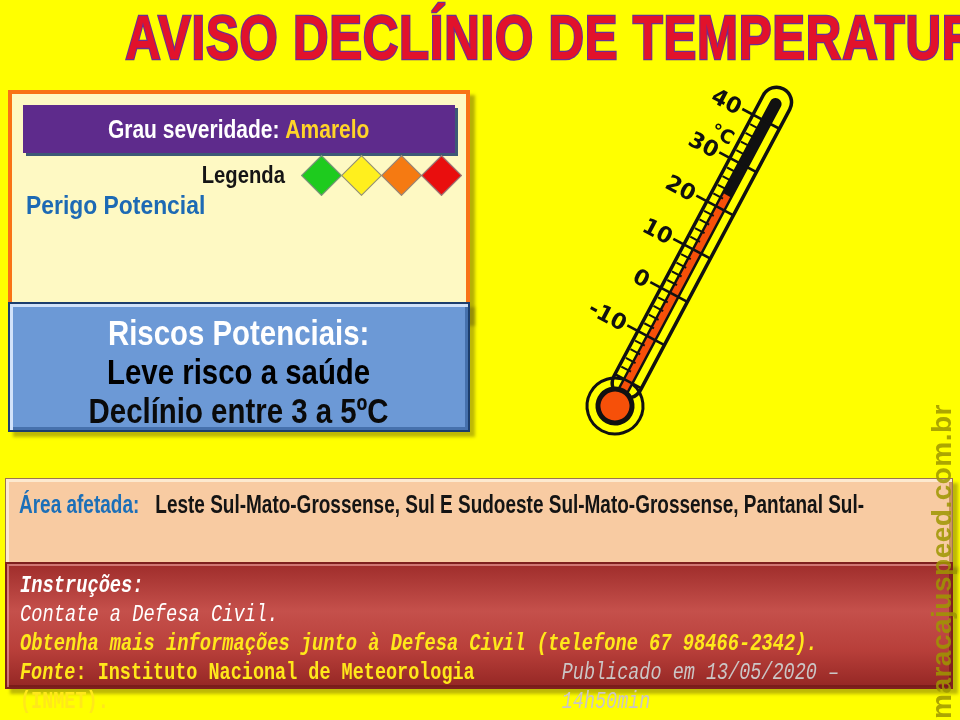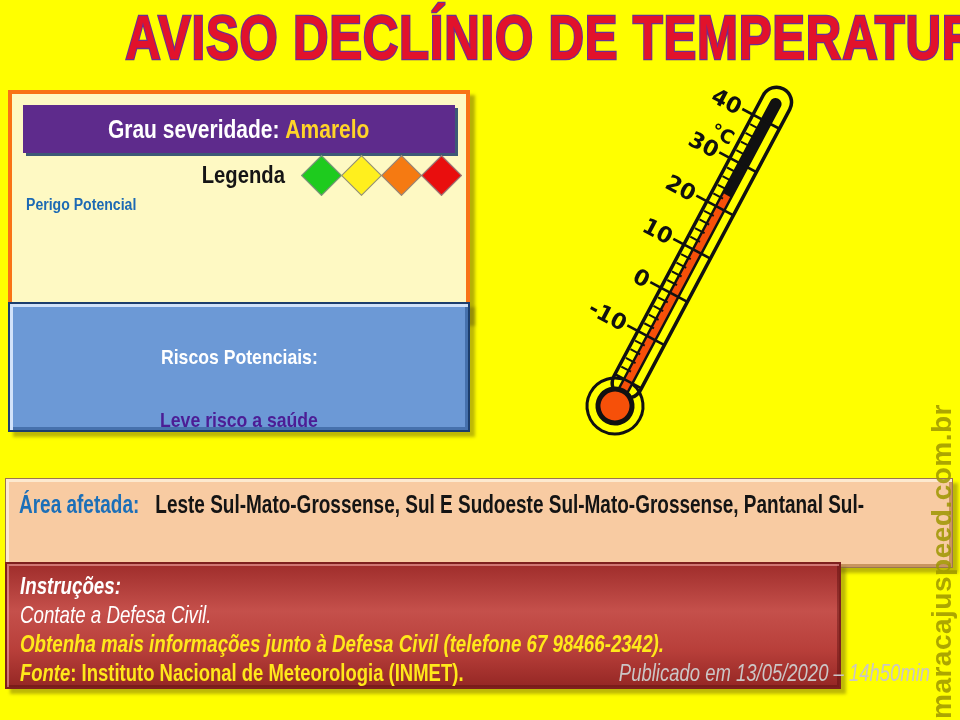--- a/index.html
+++ b/index.html
@@ -23,56 +23,56 @@
     background:#5E2B8C;box-shadow:3px 3px 0 #3E5876;
     text-align:center;line-height:48px;}
   .sev-header .inner{display:inline-block;white-space:nowrap;transform:scaleX(0.84);transform-origin:center;
     font-size:25px;font-weight:bold;color:#FFFFFF;}
   .sev-value{color:#FFD428;margin-left:7px;}
   .legend-row{position:absolute;top:67px;right:10px;display:flex;align-items:center;gap:11px;}
   .legend-label{font-size:23px;font-weight:bold;color:#151515;margin-right:5px;
     display:inline-block;transform:scaleX(0.88);}
   .diamond{width:29px;height:29px;display:inline-block;transform:rotate(45deg);
     border:1.5px solid #8A8A8A;box-sizing:border-box;}
-  .sev-lines{position:absolute;left:14px;top:96px;font-size:16px;color:#1D6AB4;line-height:30px;}
+  .sev-lines{position:absolute;left:14px;top:96px;font-size:26px;color:#1D6AB4;line-height:30px;}
   .condL{display:inline-block;white-space:nowrap;transform:scaleX(0.88);transform-origin:left;}
   .danger-line{font-weight:bold;}
   .dlabel{display:inline-block;width:84px;}
 
   
   .risk-box{position:absolute;left:8px;top:302px;width:462px;height:130px;
     background:#6C99D6;border:2px solid #1C3E6E;box-sizing:border-box;
     box-shadow:inset 3px 3px 0 rgba(215,230,252,0.95),inset -3px -3px 0 rgba(40,80,140,0.55),5px 5px 3px rgba(110,100,10,0.45);
     text-align:center;padding-top:9px;}
-  .risk-box .rl{display:block;font-size:21px;font-weight:bold;line-height:39px;margin-top:24px;}
+  .risk-box .rl{display:block;font-size:35px;font-weight:bold;line-height:39px;}
   .risk-box .rl span{display:inline-block;white-space:nowrap;transform:scaleX(0.84);transform-origin:center;}
   .risk-title{color:#FFFFFF;}
-  .risk-health{color:#4c1d95;}
+  .risk-health{color:#000000;}
   .risk-decline{color:#0A0A0A;}
 
   
   .thermo{position:absolute;left:552px;top:78px;}
   .thermo text{font-family:"DejaVu Sans",sans-serif;font-size:22px;font-weight:bold;fill:#111;text-anchor:end;}
   .thermo text.unit{font-size:19px;}
 
   
   .area-box{position:absolute;left:5px;top:478px;width:948px;height:90px;
     background:#F8CBA2;border:1px solid #9A7550;box-sizing:border-box;
     box-shadow:inset 3px 3px 0 #FDE9CF,inset -3px -3px 0 #C9955F,5px 5px 3px rgba(110,100,10,0.45);
     padding:10px 13px;font-size:26px;font-weight:bold;color:#141414;line-height:30px;}
   .area-line{display:block;}
   .area-line .scale{display:inline-block;white-space:nowrap;transform:scaleX(0.73);transform-origin:left;}
   .area-label{color:#1C6FB8;margin-right:22px;}
 
   
-  .red-box{position:absolute;left:5px;top:562px;width:836px;height:127px;
+  .red-box{position:absolute;left:5px;top:562px;width:948px;height:127px;
     background:linear-gradient(180deg,#9F2D2B 0%,#C5504B 38%,#B83F3A 70%,#952724 100%);
     border:2px solid #7E201E;box-sizing:border-box;
     box-shadow:inset 2px 2px 0 rgba(255,190,185,0.5),inset -2px -2px 0 rgba(80,10,10,0.4),5px 5px 3px rgba(110,100,10,0.45);
-    padding:7px 13px;font-size:24px;font-style:italic;color:#FFFFFF;line-height:29px;}
+    padding:7px 13px;font-size:24px;font-style:italic;color:#FFFFFF;line-height:29px;font-family:Liberation Mono, monospace;}
   .rline{display:block;white-space:nowrap;transform:scaleX(0.78);transform-origin:left;}
   .r-title{font-weight:bold;}
   .r-info{color:#FFE81A;font-weight:bold;}
   .rline4{display:flex;width:1190px;transform:scaleX(0.77);transform-origin:left;}
   .fonte-label{color:#FFE81A;font-weight:bold;}
   .fonte-rest{color:#FFE81A;font-weight:bold;font-style:normal;}
   .published{margin-left:auto;color:#CBC6C6;padding-right:8px;}
 
   
   .watermark{position:absolute;left:926px;top:719px;transform:rotate(-90deg);transform-origin:0 0;
@@ -102,20 +102,21 @@
       <span class="diamond" style="background: rgb(233, 14, 14);"></span>
     </div>
     <div class="sev-lines">
       <div class="danger-line"><span class="condL">Perigo Potencial</span></div>
     </div>
   </div>
 
   <div class="risk-box" style="background: rgb(108, 153, 214);">
     <span class="rl risk-title"><span>Riscos Potenciais:</span></span>
     <span class="rl risk-health"><span>Leve risco a saúde</span></span>
+    <span class="rl risk-decline"><span>Declínio entre 3 a 5ºC</span></span>
   </div>
 
   <svg class="thermo" width="385" height="375" viewBox="0 0 385 375">
     <g transform="rotate(28 63 328)">
       <g>
         <circle cx="63" cy="328" r="28" fill="none" stroke="#111" stroke-width="3"></circle>
         <rect x="48" y="-31" width="30" height="348" rx="15" fill="none" stroke="#111" stroke-width="3.5"></rect>
       </g>
       <line x1="63" y1="-14" x2="63" y2="322" stroke="#111" stroke-width="12" stroke-linecap="round"></line>
       <line x1="63" y1="330" x2="63" y2="89.3" stroke="#F65009" stroke-width="7"></line>

